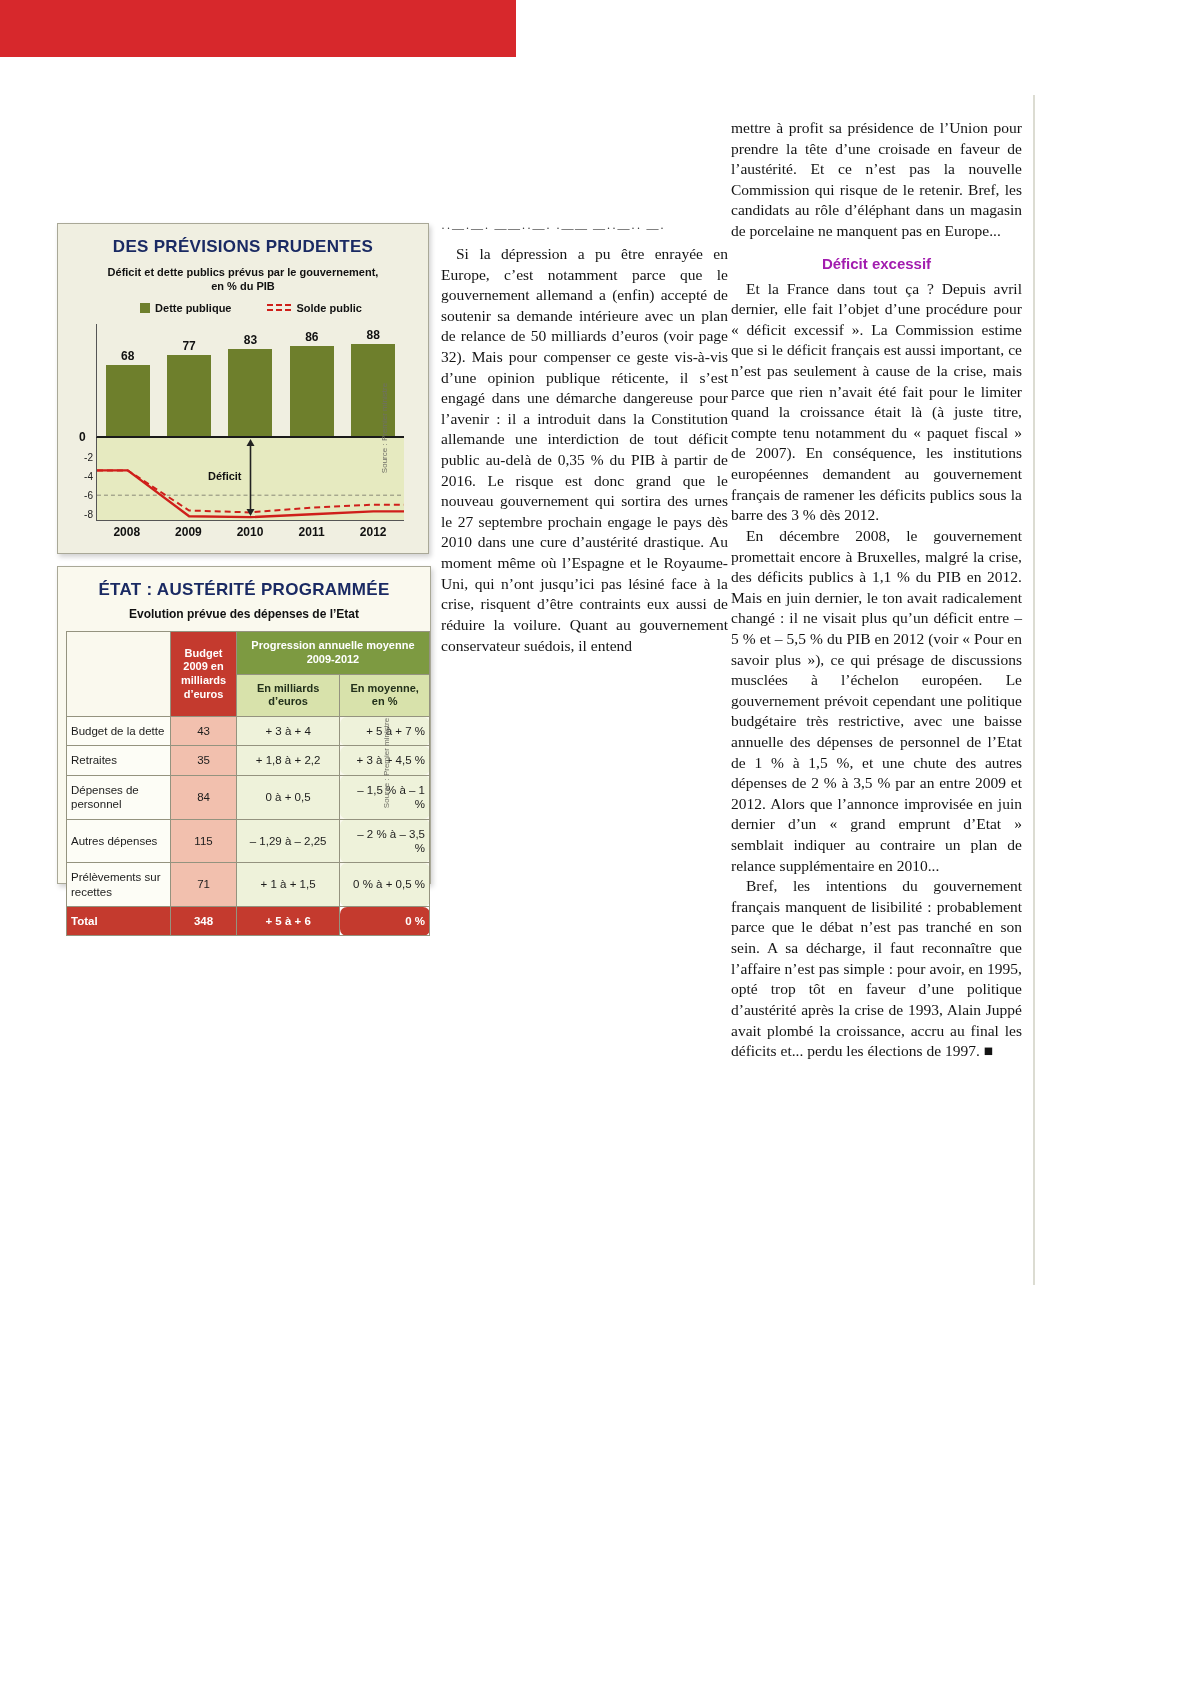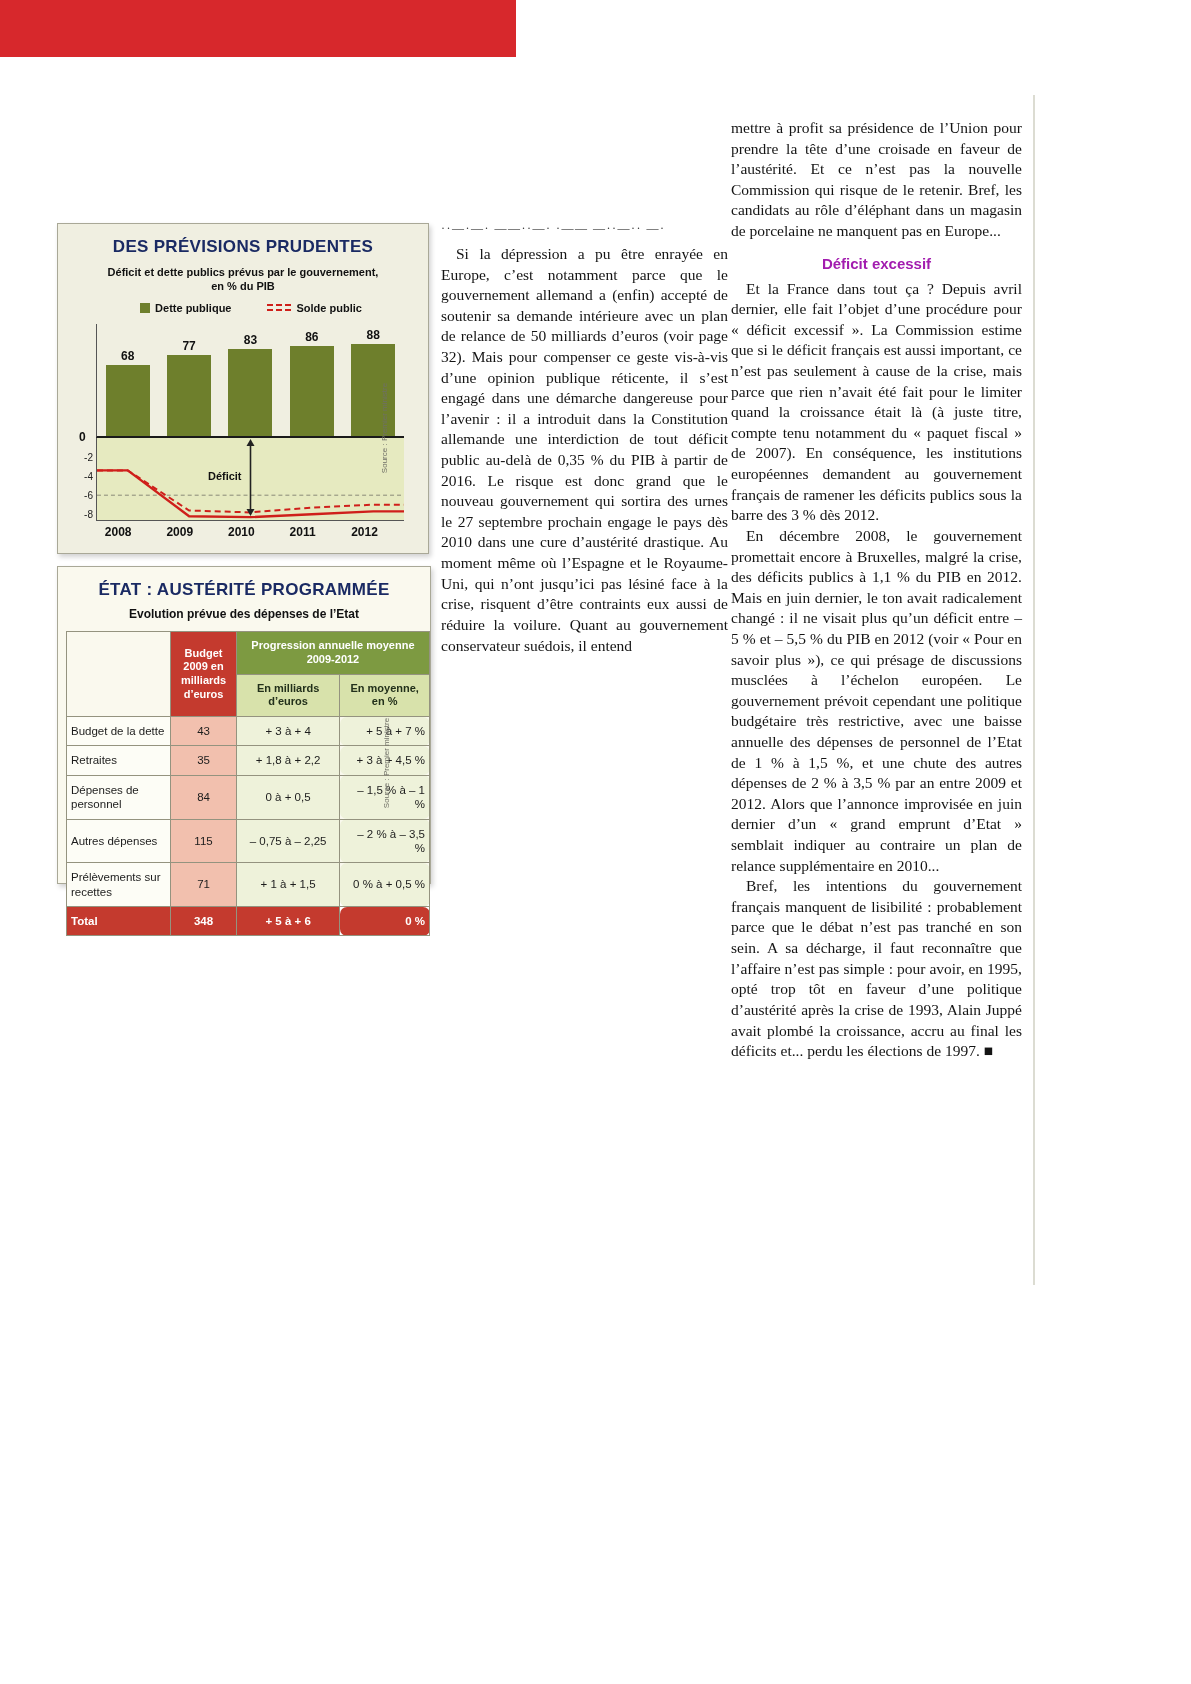--- a/index.html
+++ b/index.html
@@ -23,21 +23,21 @@
   .bars-row{position:relative;height:112px;display:flex;align-items:flex-end;justify-content:space-around;
             border-bottom:2px solid #1a1a1a;border-left:1px solid #555;}
   .bar-col{display:flex;flex-direction:column;align-items:center;width:44px;}
   .bar-value{font-weight:bold;font-size:12px;color:#111;margin-bottom:2px;}
   .bar{width:44px;background:#6e7f2c;}
   .zero-label{position:absolute;left:-18px;bottom:-8px;font-weight:bold;font-size:12px;color:#111;}
   .deficit-wrap{position:relative;height:82px;background:#e6eac0;border-left:1px solid #555;border-bottom:1px solid #555;}
   .deficit-wrap svg{position:absolute;left:0;top:0;width:100%;height:100%;}
   .y-tick{position:absolute;left:-26px;width:22px;text-align:right;font-size:10px;color:#222;transform:translateY(-50%);}
   .x-labels{display:flex;justify-content:space-around;margin-top:4px;}
-  .x-label{font-weight:bold;font-size:12px;color:#111;width:44px;text-align:left;}
+  .x-label{font-weight:bold;font-size:12px;color:#111;width:44px;text-align:center;}
   .rot-source{position:absolute;right:-1px;top:62%;transform:translateY(-50%) rotate(-90deg);
               font-size:8px;color:#6f6f66;white-space:nowrap;}
 
   
   .table-box{position:absolute;left:57px;top:566px;width:374px;height:318px;
              background:#faf9ee;border:1px solid #a9a897;box-shadow:2px 3px 5px rgba(0,0,0,.18);
              box-sizing:border-box;padding-top:13px;}
   .table-title{text-align:center;font-weight:bold;font-size:17px;letter-spacing:.3px;color:#1a2a63;}
   .table-subtitle{text-align:center;font-weight:bold;font-size:12px;color:#111;margin-top:7px;}
   table.spend{border-collapse:collapse;margin:10px 0 0 8px;font-size:11.5px;color:#1c1c1c;}
@@ -166,21 +166,21 @@
         </tr>
         <tr>
           <td class="lbl">Dépenses de personnel</td>
           <td class="bud">84</td>
           <td class="mds">0 à + 0,5</td>
           <td class="vol">– 1,5 % à – 1 %</td>
         </tr>
         <tr>
           <td class="lbl">Autres dépenses</td>
           <td class="bud">115</td>
-          <td class="mds">– 0,75 à – 2,25</td>
+          <td class="mds">– 1,29 à – 2,25</td>
           <td class="vol">– 2 % à – 3,5 %</td>
         </tr>
         <tr>
           <td class="lbl">Prélèvements sur recettes</td>
           <td class="bud">71</td>
           <td class="mds">+ 1 à + 1,5</td>
           <td class="vol">0 % à + 0,5 %</td>
         </tr>
         <tr class="total">
           <td class="lbl">Total</td>

